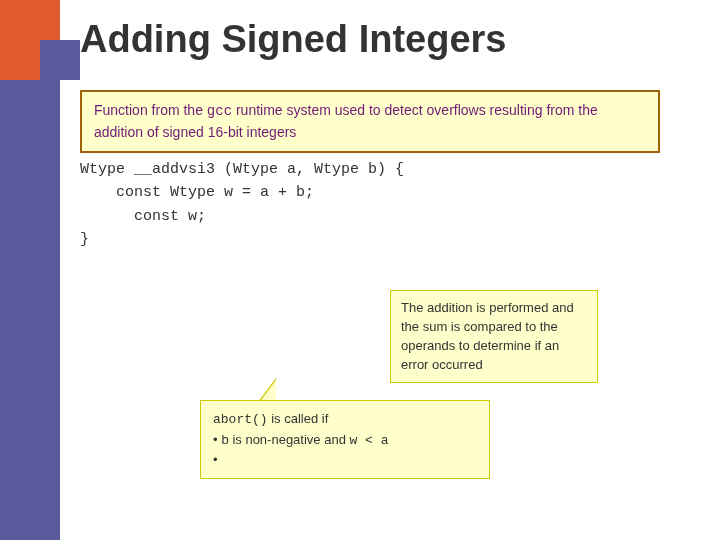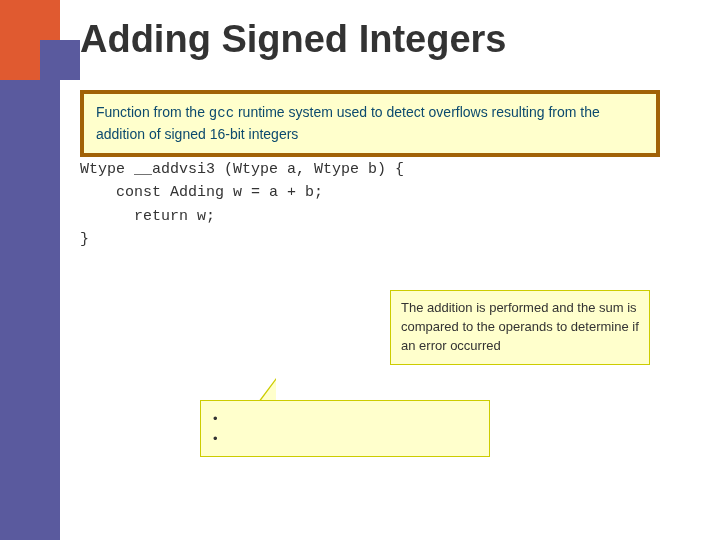--- a/index.html
+++ b/index.html
@@ -73,24 +73,24 @@
       color: #333333;
     }
 
     
     .info-box {
       position: absolute;
       left: 80px;
       top: 90px;
       width: 580px;
       background: #ffffcc;
-      border: 4px solid #a16207;
+      border: 2px solid #a16207;
       padding: 8px 12px;
       font-size: 14px;
-      color: #0c4a6e;
+      color: #701a75;
       line-height: 1.5;
     }
 
     
     .code-block {
       position: absolute;
       left: 80px;
       top: 158px;
       font-family: 'Courier New', Courier, monospace;
       font-size: 15px;
@@ -100,21 +100,21 @@
 
     .code-line {
       white-space: pre;
     }
 
     
     .annotation-box {
       position: absolute;
       left: 390px;
       top: 290px;
-      width: 260px;
+      width: 208px;
       background: #ffffcc;
       border: 1px solid #cccc00;
       padding: 8px 10px;
       font-size: 13px;
       color: #333;
       line-height: 1.45;
     }
 
     
     .callout-box {
@@ -181,32 +181,34 @@
 </div>
 
 <h1 class="title">Adding Signed Integers</h1>
 
 <div class="info-box">
   <span>Function from the <code>gcc</code> runtime system used to detect overflows resulting from the addition of signed 16-bit integers</span>
 </div>
 
 <div class="code-block">
   <div class="code-line">Wtype __addvsi3 (Wtype a, Wtype b) {</div>
-  <div class="code-line">    const Adding w = a + b;</div>
-  <div class="code-line">      return w;</div>
+  <div class="code-line">    const Wtype w = a + b;</div>
+  <div class="code-line">      const w;</div>
   <div class="code-line">}</div>
 </div>
 
 <div class="annotation-box">
   <span>The addition is performed and the sum is compared to the operands to determine if an error occurred</span>
 </div>
 
 <div class="callout-triangle"></div>
 <div class="callout-triangle-inner"></div>
 
 <div class="callout-box">
+  <div><code>abort()</code> is called if</div>
   <div class="bullet-item">
     <span class="bullet">•</span>
+    <span>b is non-negative and <code>w &lt; a</code></span>
   </div>
   <div class="bullet-item">
     <span class="bullet">•</span>
   </div>
 </div>
 
 </body></html>

